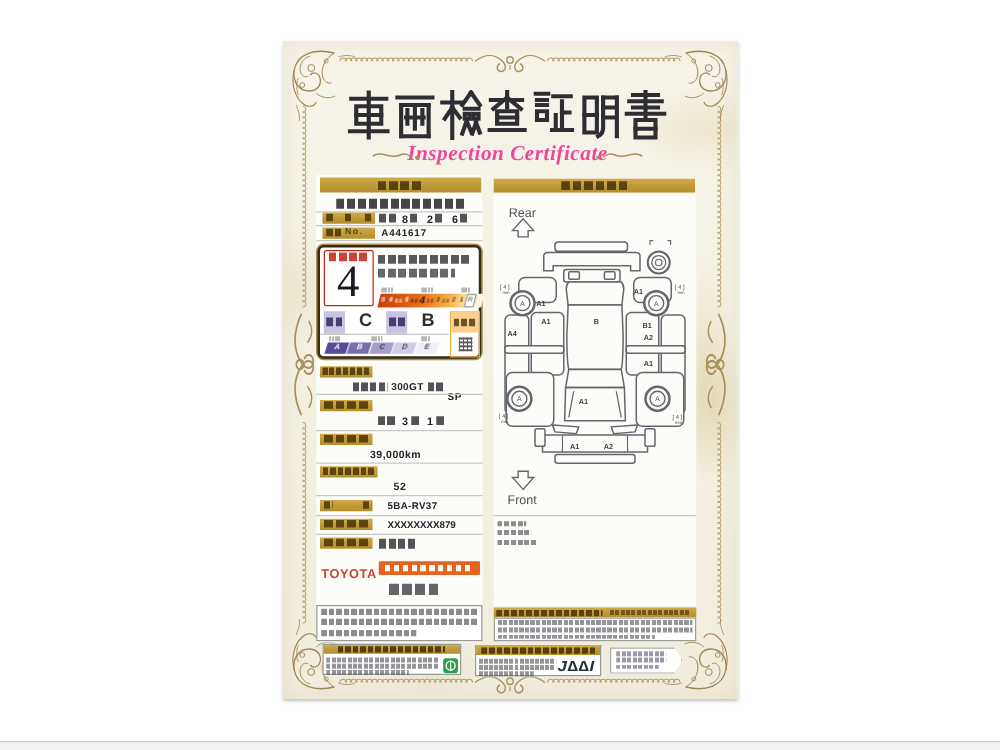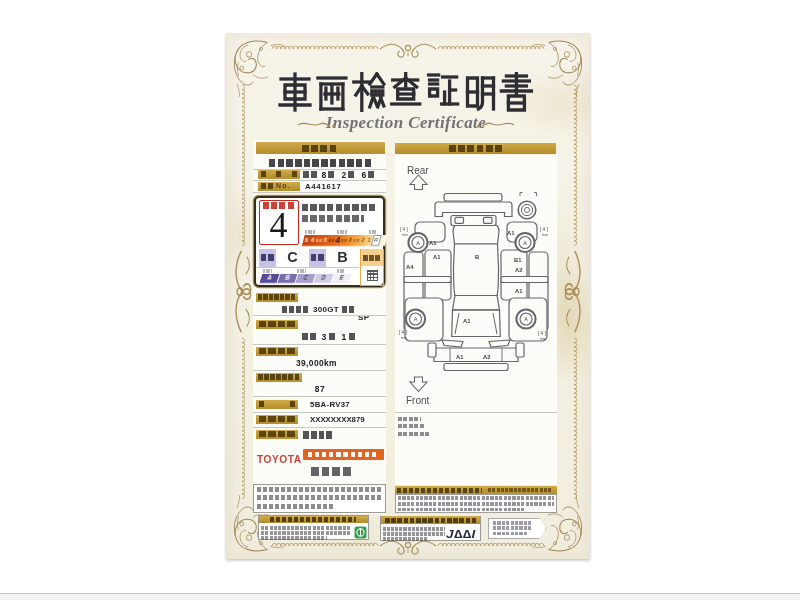--- a/index.html
+++ b/index.html
@@ -135,21 +135,21 @@
         <path d="M5,3 H25"></path>
         <path d="M2,8 H28"></path>
         <path d="M5,13 H25"></path>
         <path d="M0,18 H30"></path>
         <path d="M7,23 H23 V37 H7 Z"></path>
         <path d="M7,30 H23"></path>
       </g>
 </g>
   </svg>
 
-<div class="abs" style="left:256px;top:113px;width:300px;height:22px;text-align:center;font-family:'Liberation Serif',serif;font-style:italic;font-weight:bold;font-size:17px;color:#737373;letter-spacing:0.4px;">Inspection Certificate</div>
+<div class="abs" style="left:256px;top:113px;width:300px;height:22px;text-align:center;font-family:'Liberation Serif',serif;font-style:italic;font-weight:bold;font-size:17px;color:#ec4899;letter-spacing:0.4px;">Inspection Certificate</div>
 
 <svg class="abs" style="left:298px;top:119px" width="38" height="12" viewBox="0 0 38 12">
     <path d="M0,6 C8,1 14,9 22,5 C26,3 29,5 32,7" fill="none" stroke="#a8905b" stroke-width="1.2"></path>
     <circle cx="35.5" cy="7" r="1.5" fill="#a8905b"></circle>
   </svg>
 
 <svg class="abs" style="left:476px;top:119px" width="38" height="12" viewBox="0 0 38 12">
     <path d="M38,6 C30,1 24,9 16,5 C12,3 9,5 6,7" fill="none" stroke="#a8905b" stroke-width="1.2"></path>
     <circle cx="2.5" cy="7" r="1.5" fill="#a8905b"></circle>
   </svg>
@@ -283,21 +283,21 @@
 
 <div class="abs" style="left:258.5px;top:347.8px;width:37px;height:6.6px;opacity:0.85;filter:blur(0.55px);background:repeating-linear-gradient(90deg,#4a3606 0px,#4a3606 7.03px,transparent 7.03px,transparent 9.5px);"></div>
 
 <div class="abs val" style="left:296px;top:358.2px;width:80px;text-align:left;font-size:8.4px;letter-spacing:0.4px;">39,000km</div>
 <div class="abs sep" style="left:253px;top:369.5px;width:133px;"></div>
 
 <div class="abs tan" style="left:256px;top:372.5px;width:46px;height:9px;"></div>
 
 <div class="abs" style="left:258px;top:373.8px;width:42px;height:6.6px;opacity:0.85;filter:blur(0.55px);background:repeating-linear-gradient(90deg,#4a3606 0px,#4a3606 4.514px,transparent 4.514px,transparent 6.1px);"></div>
 
-<div class="abs val" style="left:280px;top:383.8px;width:80px;text-align:center;font-size:8.4px;">87</div>
+<div class="abs val" style="left:280px;top:383.8px;width:80px;text-align:center;font-size:8.4px;">52</div>
 <div class="abs sep" style="left:253px;top:395.5px;width:133px;"></div>
 
 <div class="abs tan" style="left:256px;top:399.5px;width:42px;height:9px;"></div>
 
 <div class="abs" style="left:259px;top:400.8px;width:6.5px;height:6.5px;opacity:0.85;filter:blur(0.55px);background:repeating-linear-gradient(90deg,#4a3606 0px,#4a3606 5.18px,transparent 5.18px,transparent 7px);"></div>
 
 <div class="abs" style="left:290px;top:400.8px;width:6.5px;height:6.5px;opacity:0.85;filter:blur(0.55px);background:repeating-linear-gradient(90deg,#4a3606 0px,#4a3606 5.18px,transparent 5.18px,transparent 7px);"></div>
 
 <div class="abs val" style="left:310px;top:400px;font-size:7.8px;letter-spacing:0.3px;">5BA-RV37</div>
 <div class="abs sep" style="left:253px;top:411.5px;width:133px;"></div>

